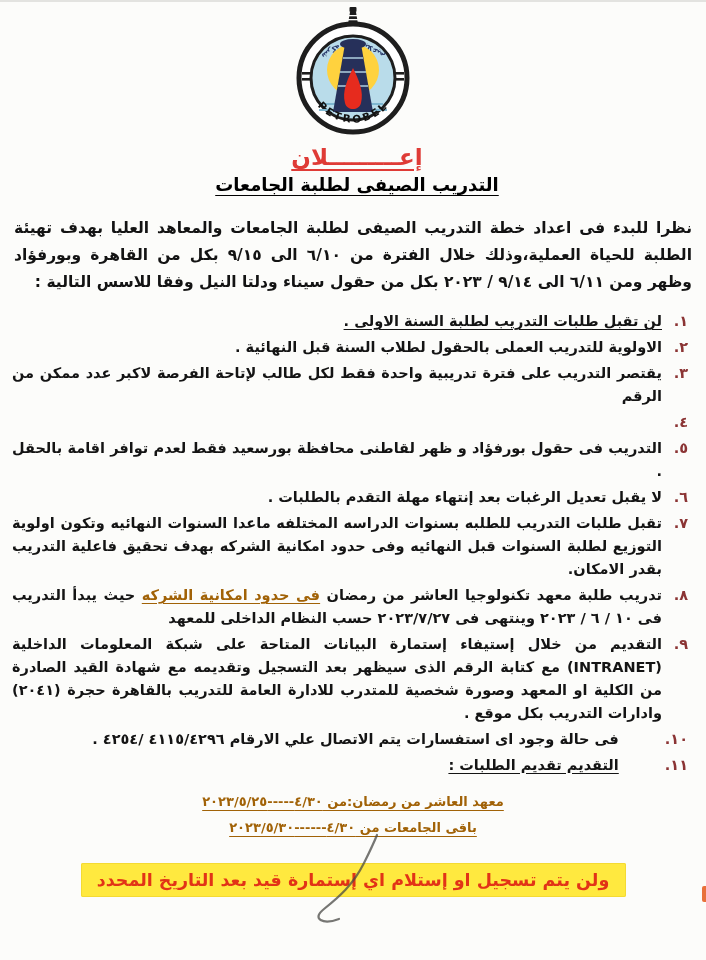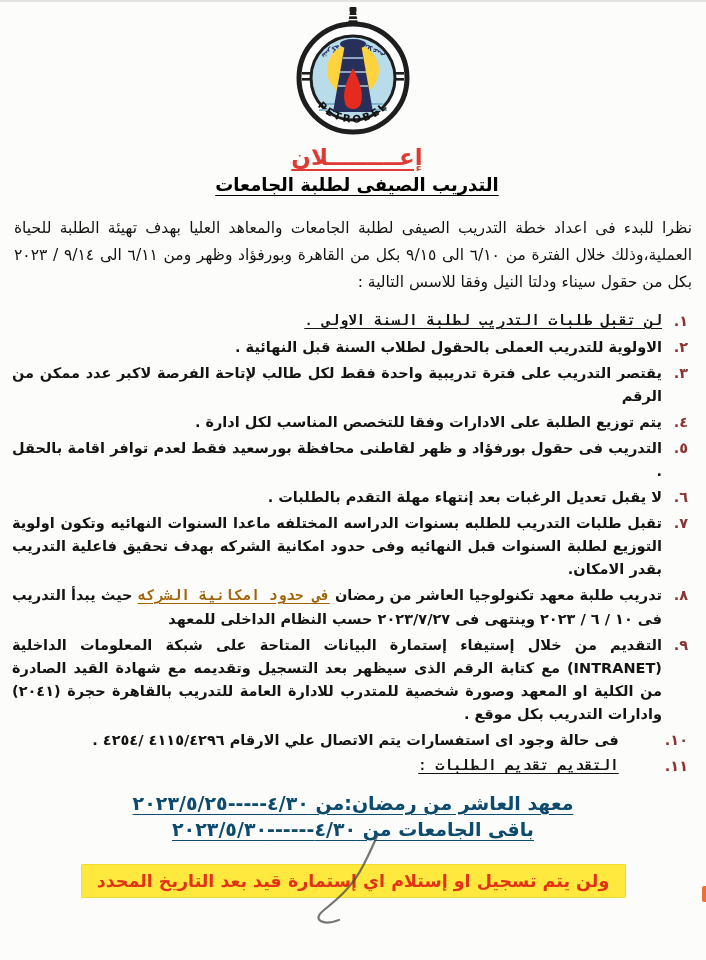--- a/index.html
+++ b/index.html
@@ -23,42 +23,42 @@
   }
   .title-sub{
     color:#000000;font-size:18px;font-weight:bold;margin-top:4px;
     text-decoration:underline;text-underline-offset:4px;
   }
 
   
   .intro{
     direction:rtl;text-align:justify;
     margin:20px 14px 0 14px;
-    font-size:15.5px;font-weight:normal;line-height:27px;color:#131313;
+    font-size:15.5px;font-weight:bold;line-height:27px;color:#131313;
   }
 
   
   .list{direction:rtl;margin:14px 18px 0 12px;}
   .item{display:flex;gap:8px;margin-bottom:3px;}
   .item .num{
     color:#8b3434;font-weight:bold;font-size:14.5px;line-height:23px;
     unicode-bidi:isolate;direction:rtl;flex:0 0 auto;min-width:18px;
   }
   .item .txt{
     font-size:14.5px;font-weight:bold;line-height:23px;color:#141414;
     text-align:justify;
   }
   .item.indent{gap:46px;}
-  .u{text-decoration:underline;text-underline-offset:3px;font-family:Liberation Mono, monospace;}
+  .u{text-decoration:underline;text-underline-offset:3px;}
   .red{color:#a16207;}
 
   
   .schedule{direction:rtl;text-align:center;margin-top:12px;}
   .sched-line{
-    color:#0c4a6e;font-size:19px;font-weight:bold;line-height:26px;
+    color:#a16207;font-size:13px;font-weight:bold;line-height:26px;
     text-decoration:underline;text-underline-offset:4px;
   }
 
   
   .warning-wrap{position:relative;margin:22px auto 0;width:545px;}
   .warning{
     direction:rtl;text-align:center;
     background:#ffe93f;color:#e23317;
     font-size:17.5px;font-weight:bold;line-height:24px;
     padding:5px 8px;border-radius:2px;
@@ -135,21 +135,20 @@
   <div class="item">
     <span class="num">٢.</span>
     <span class="txt">الاولوية للتدريب العملى بالحقول لطلاب السنة قبل النهائية .</span>
   </div>
   <div class="item">
     <span class="num">٣.</span>
     <span class="txt">يقتصر التدريب على فترة تدريبية واحدة فقط لكل طالب لإتاحة الفرصة لاكبر عدد ممكن من الرقم</span>
   </div>
   <div class="item">
     <span class="num">٤.</span>
-    <span class="txt">يتم توزيع الطلبة على الادارات وفقا للتخصص المناسب لكل ادارة .</span>
   </div>
   <div class="item">
     <span class="num">٥.</span>
     <span class="txt">التدريب فى حقول بورفؤاد و ظهر لقاطنى محافظة بورسعيد فقط لعدم توافر اقامة بالحقل .</span>
   </div>
   <div class="item">
     <span class="num">٦.</span>
     <span class="txt">لا يقبل تعديل الرغبات بعد إنتهاء مهلة التقدم بالطلبات .</span>
   </div>
   <div class="item">

